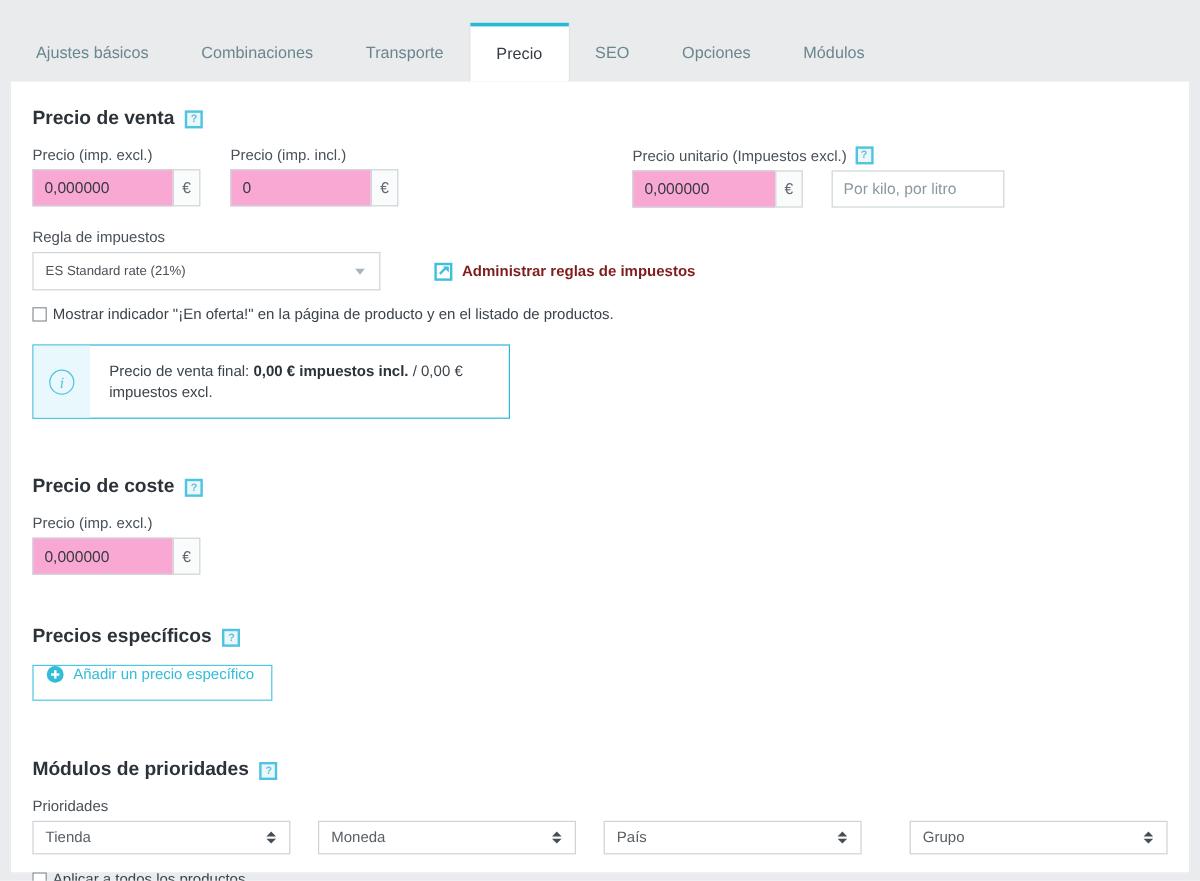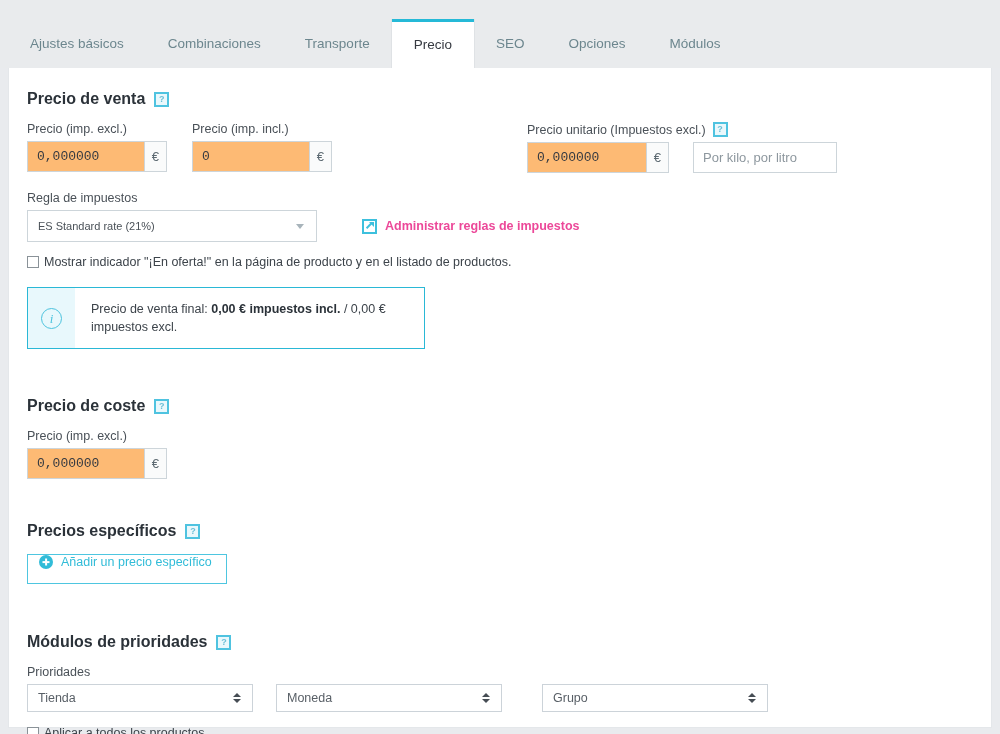--- a/index.html
+++ b/index.html
@@ -87,24 +87,24 @@
 
   
   .inputgrp{ display:flex; width:140px; }
   .inputgrp input{
     flex:1 1 auto;
     width:100%;
     height:31px;
     border:1px solid #cdd5da;
     border-right:none;
     padding:0 9px;
-    font-family:Liberation Mono, monospace;
+    font-family:Liberation Sans, sans-serif;
     font-size:13px;
     color:#363a41;
-    background:#fdba74;
+    background:#f9a8d4;
     outline:none;
   }
   .addon{
     width:28px;
     height:31px;
     border:1px solid #cdd5da;
     background:#fafbfb;
     color:#5d6a72;
     display:flex;
     align-items:center;
@@ -179,21 +179,21 @@
   .sel-step .updown i.d{
     border-left:4px solid transparent;
     border-right:4px solid transparent;
     border-top:4px solid #464d54;
   }
 
   
   .ext-link{
     display:inline-flex;
     align-items:center;
-    color:#ec4899;
+    color:#7f1d1d;
     font-size:12.5px;
     font-weight:bold;
     text-decoration:none;
     cursor:pointer;
   }
   .ext-ico{
     width:15px;height:15px;
     border:2px solid #3dc0dd;
     margin-right:8px;
     position:relative;
@@ -421,20 +421,27 @@
           <i class="d"></i>
         </span>
     </div>
     <div class="sel-step" style="width:226px;margin-left:23px;">
       <span>Moneda</span>
       <span class="updown">
           <i class="u"></i>
           <i class="d"></i>
         </span>
     </div>
+    <div class="sel-step" style="width:226px;margin-left:23px;">
+      <span>País</span>
+      <span class="updown">
+          <i class="u"></i>
+          <i class="d"></i>
+        </span>
+    </div>
     <div class="sel-step" style="width:226px;margin-left:40px;">
       <span>Grupo</span>
       <span class="updown">
           <i class="u"></i>
           <i class="d"></i>
         </span>
     </div>
   </div>
 
   <div class="chk-row" style="margin-top:14px;">

